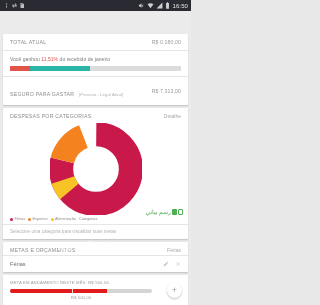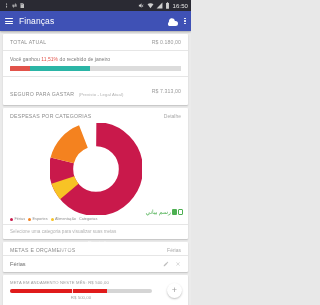--- a/index.html
+++ b/index.html
@@ -139,38 +139,20 @@
       <svg class="sb-ico" width="7" height="7" viewBox="0 0 24 24">
           <path fill="#e0e0e0" d="M2 22h20V2L2 22z"></path>
         </svg>
       <svg class="sb-ico" width="5" height="7" viewBox="0 0 14 24">
           <path fill="#e0e0e0" d="M5 1h4v2h3v20H2V3h3V1z"></path>
         </svg>
       <span class="sb-time">16:50</span>
     </span>
   </div>
 
-  <div class="appbar">
-    <span class="hamburger">
-        <i></i>
-        <i></i>
-        <i></i>
-      </span>
-    <span class="appbar-title">Finanças</span>
-    <span class="ab-right">
-      <svg width="12" height="9" viewBox="0 0 24 18">
-          <path fill="#fff" d="M19 8h-1.3A6 6 0 106 10.2 4.4 4.4 0 006.5 18H19a5 5 0 000-10z"></path>
-        </svg>
-      <span class="kebab">
-          <i></i>
-          <i></i>
-          <i></i>
-        </span>
-    </span>
-  </div>
 
   <div class="body">
 
     <div class="card">
       <div class="blk row">
         <span class="label-cap">TOTAL ATUAL</span>
         <span class="val-right">R$ 0.180,00</span>
       </div>
       <div class="sep"></div>
 

